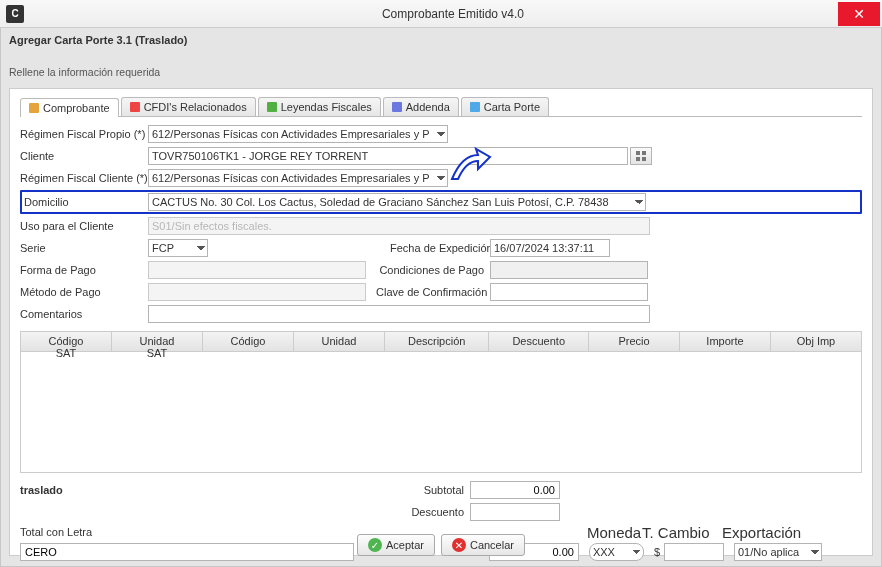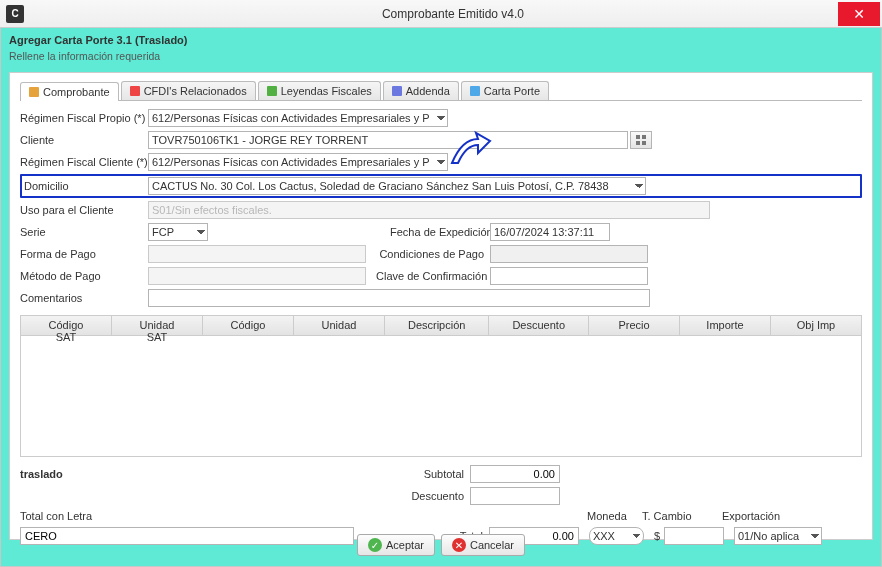--- a/index.html
+++ b/index.html
@@ -37,30 +37,30 @@
     background: #e8182d;
     color: #fff;
     display: flex; align-items: center; justify-content: center;
     font-size: 14px;
     position: absolute; right:2px; top:2px;
     cursor: pointer;
   }
   .window-body {
     position: absolute;
     top:28px; left:0; right:0; bottom:0;
-    background:#5eead4;
+    background:#e5e5e5;
     border:1px solid #c7c7c7;
     border-top:none;
   }
   .header-bar {
     padding: 6px 8px 8px 8px;
     font-size:11px;
   }
   .header-bar .h-title { font-weight: bold; color:#333; }
-  .header-bar .h-sub { color:#555; margin-top:4px; font-size:10.5px;}
+  .header-bar .h-sub { color:#555; margin-top:20px; font-size:10.5px;}
   .panel {
     margin: 2px 8px 8px 8px;
     border:1px solid #ccc;
     background:#fff;
     padding: 8px 10px 6px 10px;
     position: relative;
     height: 468px;
   }
   
   .tabs {
@@ -162,21 +162,21 @@
     font-size:11px;
   }
   .totals .trow{display:flex;align-items:center;height:22px;}
   .traslado{font-weight:bold;}
   .totals .spacer{flex:1;}
   .num-box{ width:90px; height:18px; border:1px solid #b4b4b4; text-align:right; padding:0 4px; font-size:11px; background:#fff;}
   .letter-box{ width:334px; height:18px; border:1px solid #b4b4b4; padding:0 4px; font-size:11px; background:#fff;}
   .small-combo{ width:55px; height:18px;border-radius:8px;}
   .cambio-box{ width:60px; height:18px; border:1px solid #b4b4b4;background:#fff;}
   .export-combo{width:88px;height:18px;}
-  .totals .hdr{font-size:11px; }
+  .totals .hdr{font-size:15px; }
   .footer-btns{
     position:absolute;
     bottom:10px; left:0; right:0;
     display:flex; justify-content:center; gap:6px;
   }
   .btn{
     display:flex;align-items:center;gap:4px;
     border:1px solid #aaa; border-radius:3px;
     padding:3px 10px;
     background:linear-gradient(#fdfdfd,#e6e6e6);
@@ -274,21 +274,21 @@
 
       <div class="highlight-row">
         <div class="lbl" style="width:124px">Domicilio</div>
         <select class="fld" style="width:498px">
           <option>CACTUS No. 30 Col. Los Cactus, Soledad de Graciano Sánchez San Luis Potosí, C.P. 78438</option>
         </select>
       </div>
 
       <div class="row">
         <div class="lbl">Uso para el Cliente</div>
-        <select class="fld disabled" disabled="" style="width:562px">
+        <select class="fld disabled" disabled="" style="width:502px">
           <option>S01/Sin efectos fiscales.</option>
         </select>
       </div>
 
       <div class="row">
         <div class="lbl">Serie</div>
         <select class="fld" style="width:60px">
           <option>FCP</option>
         </select>
         <div style="flex:0 0 172px"></div>

